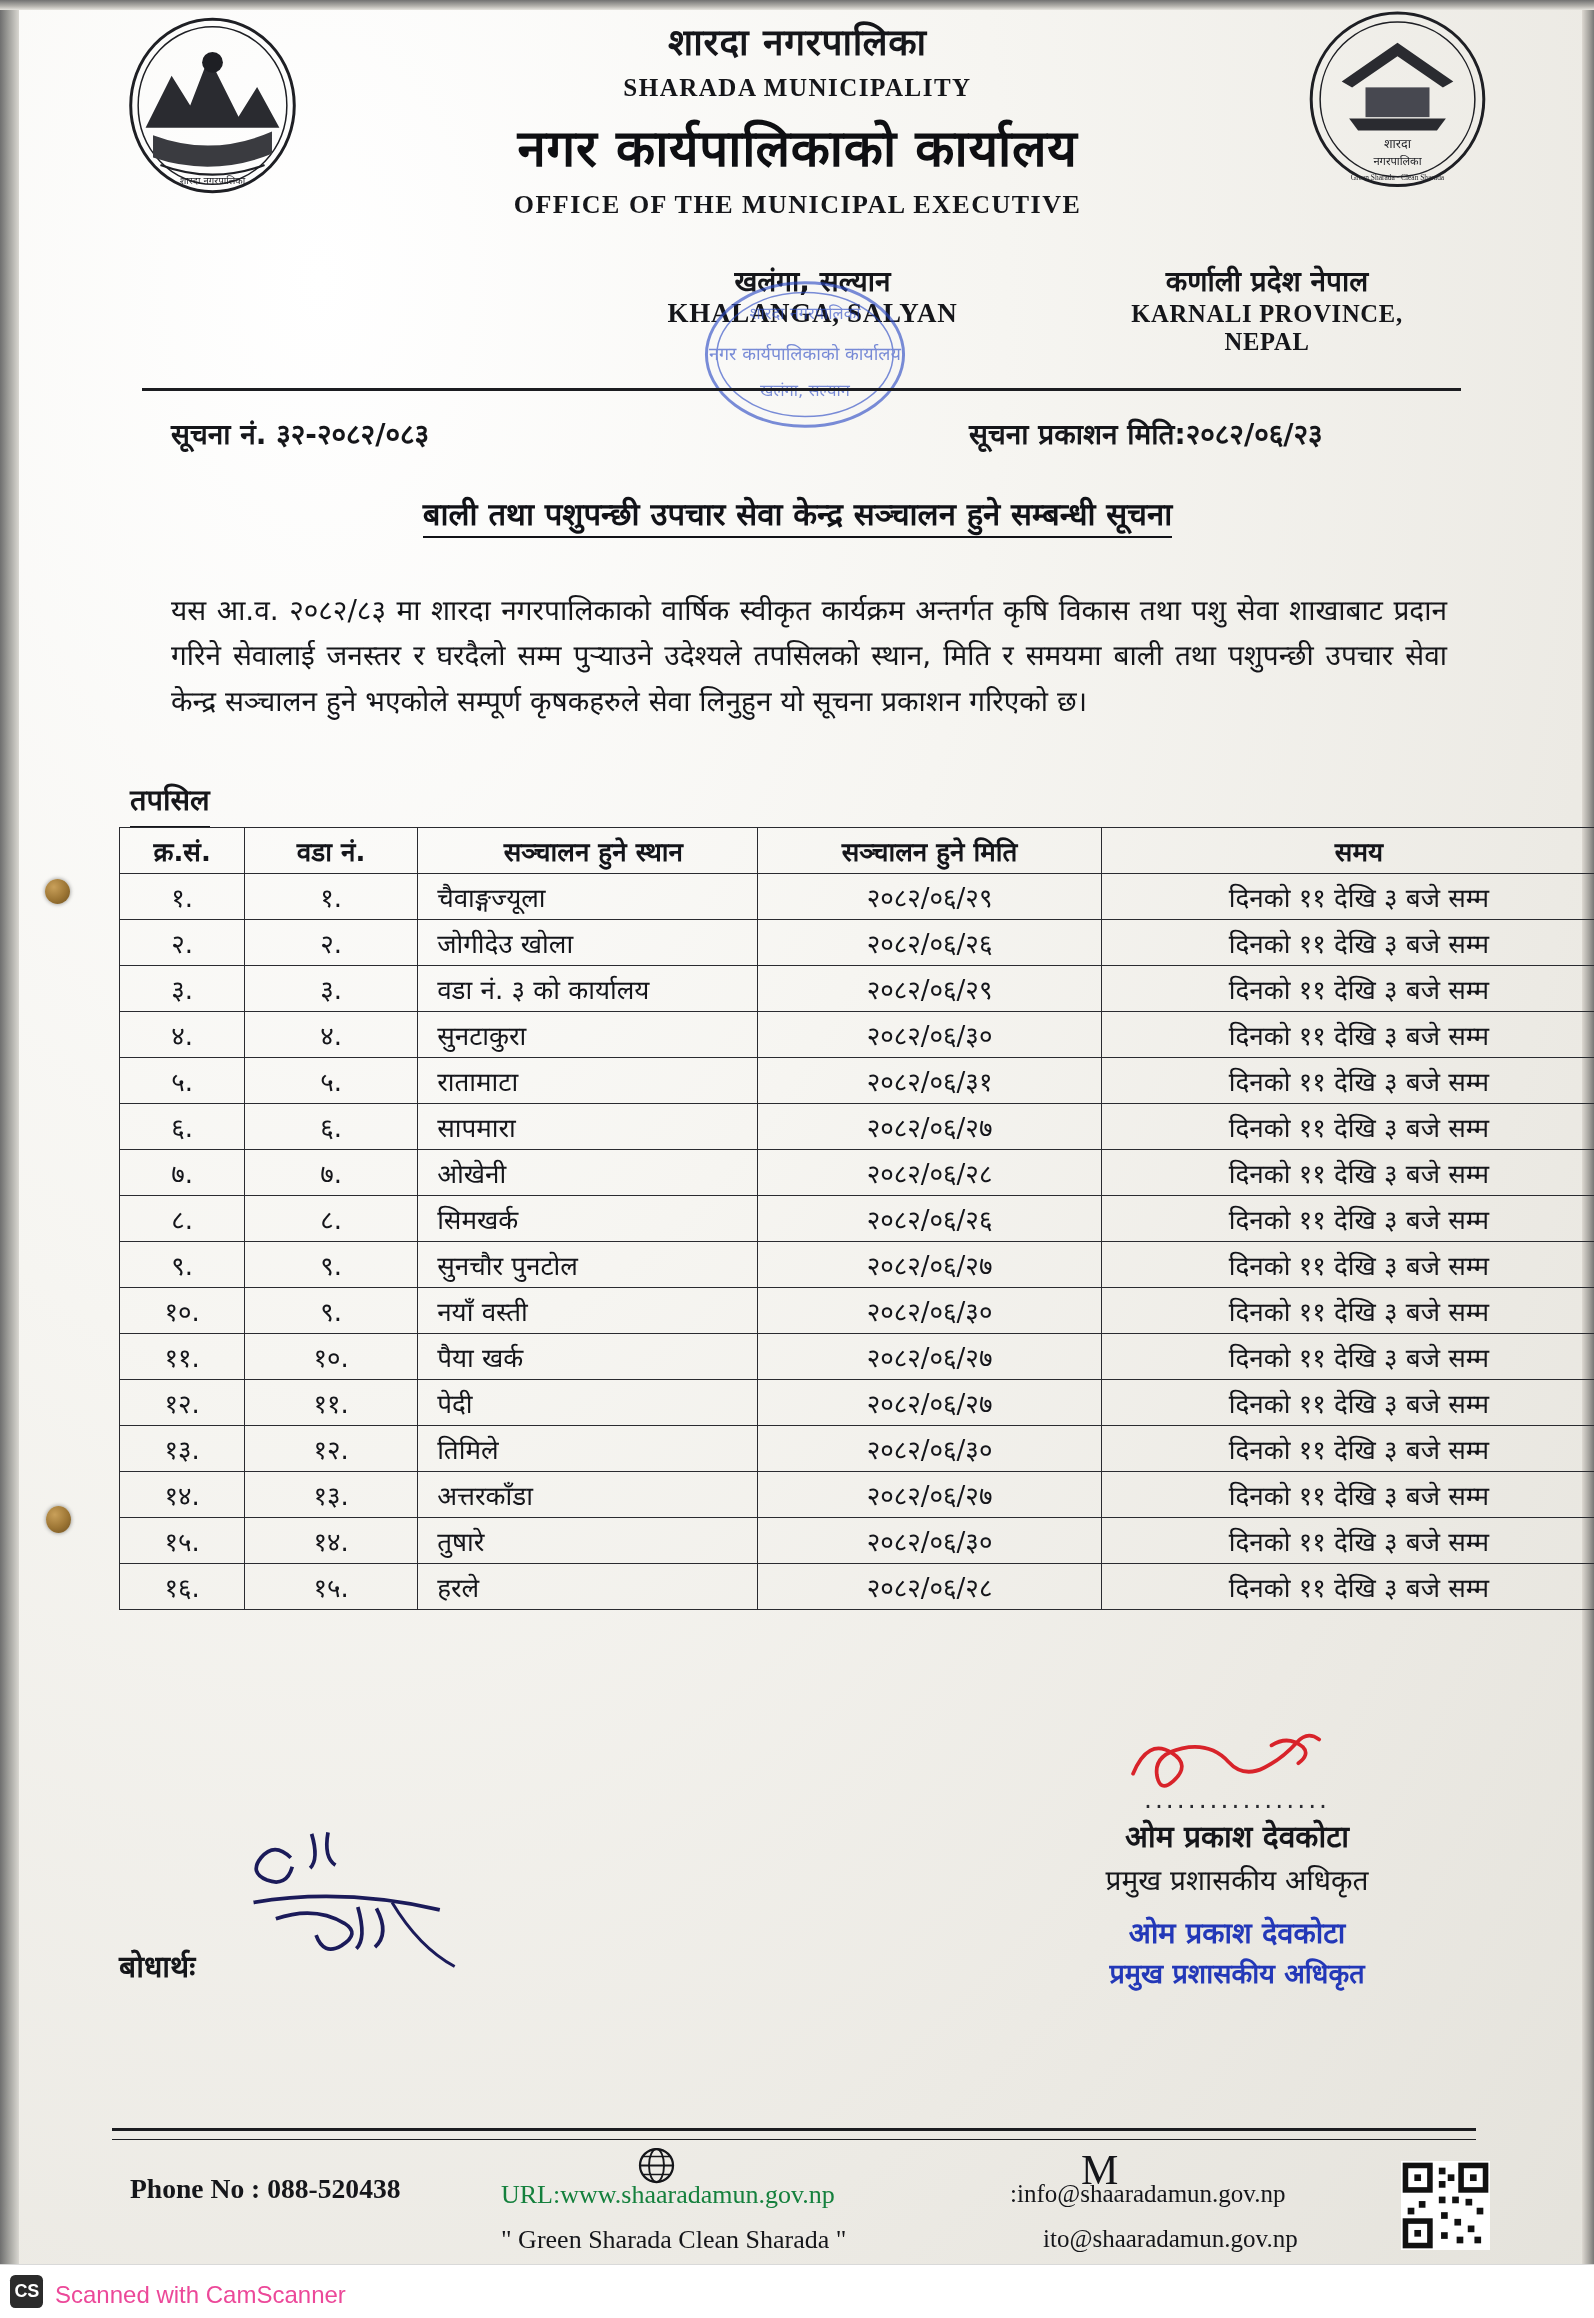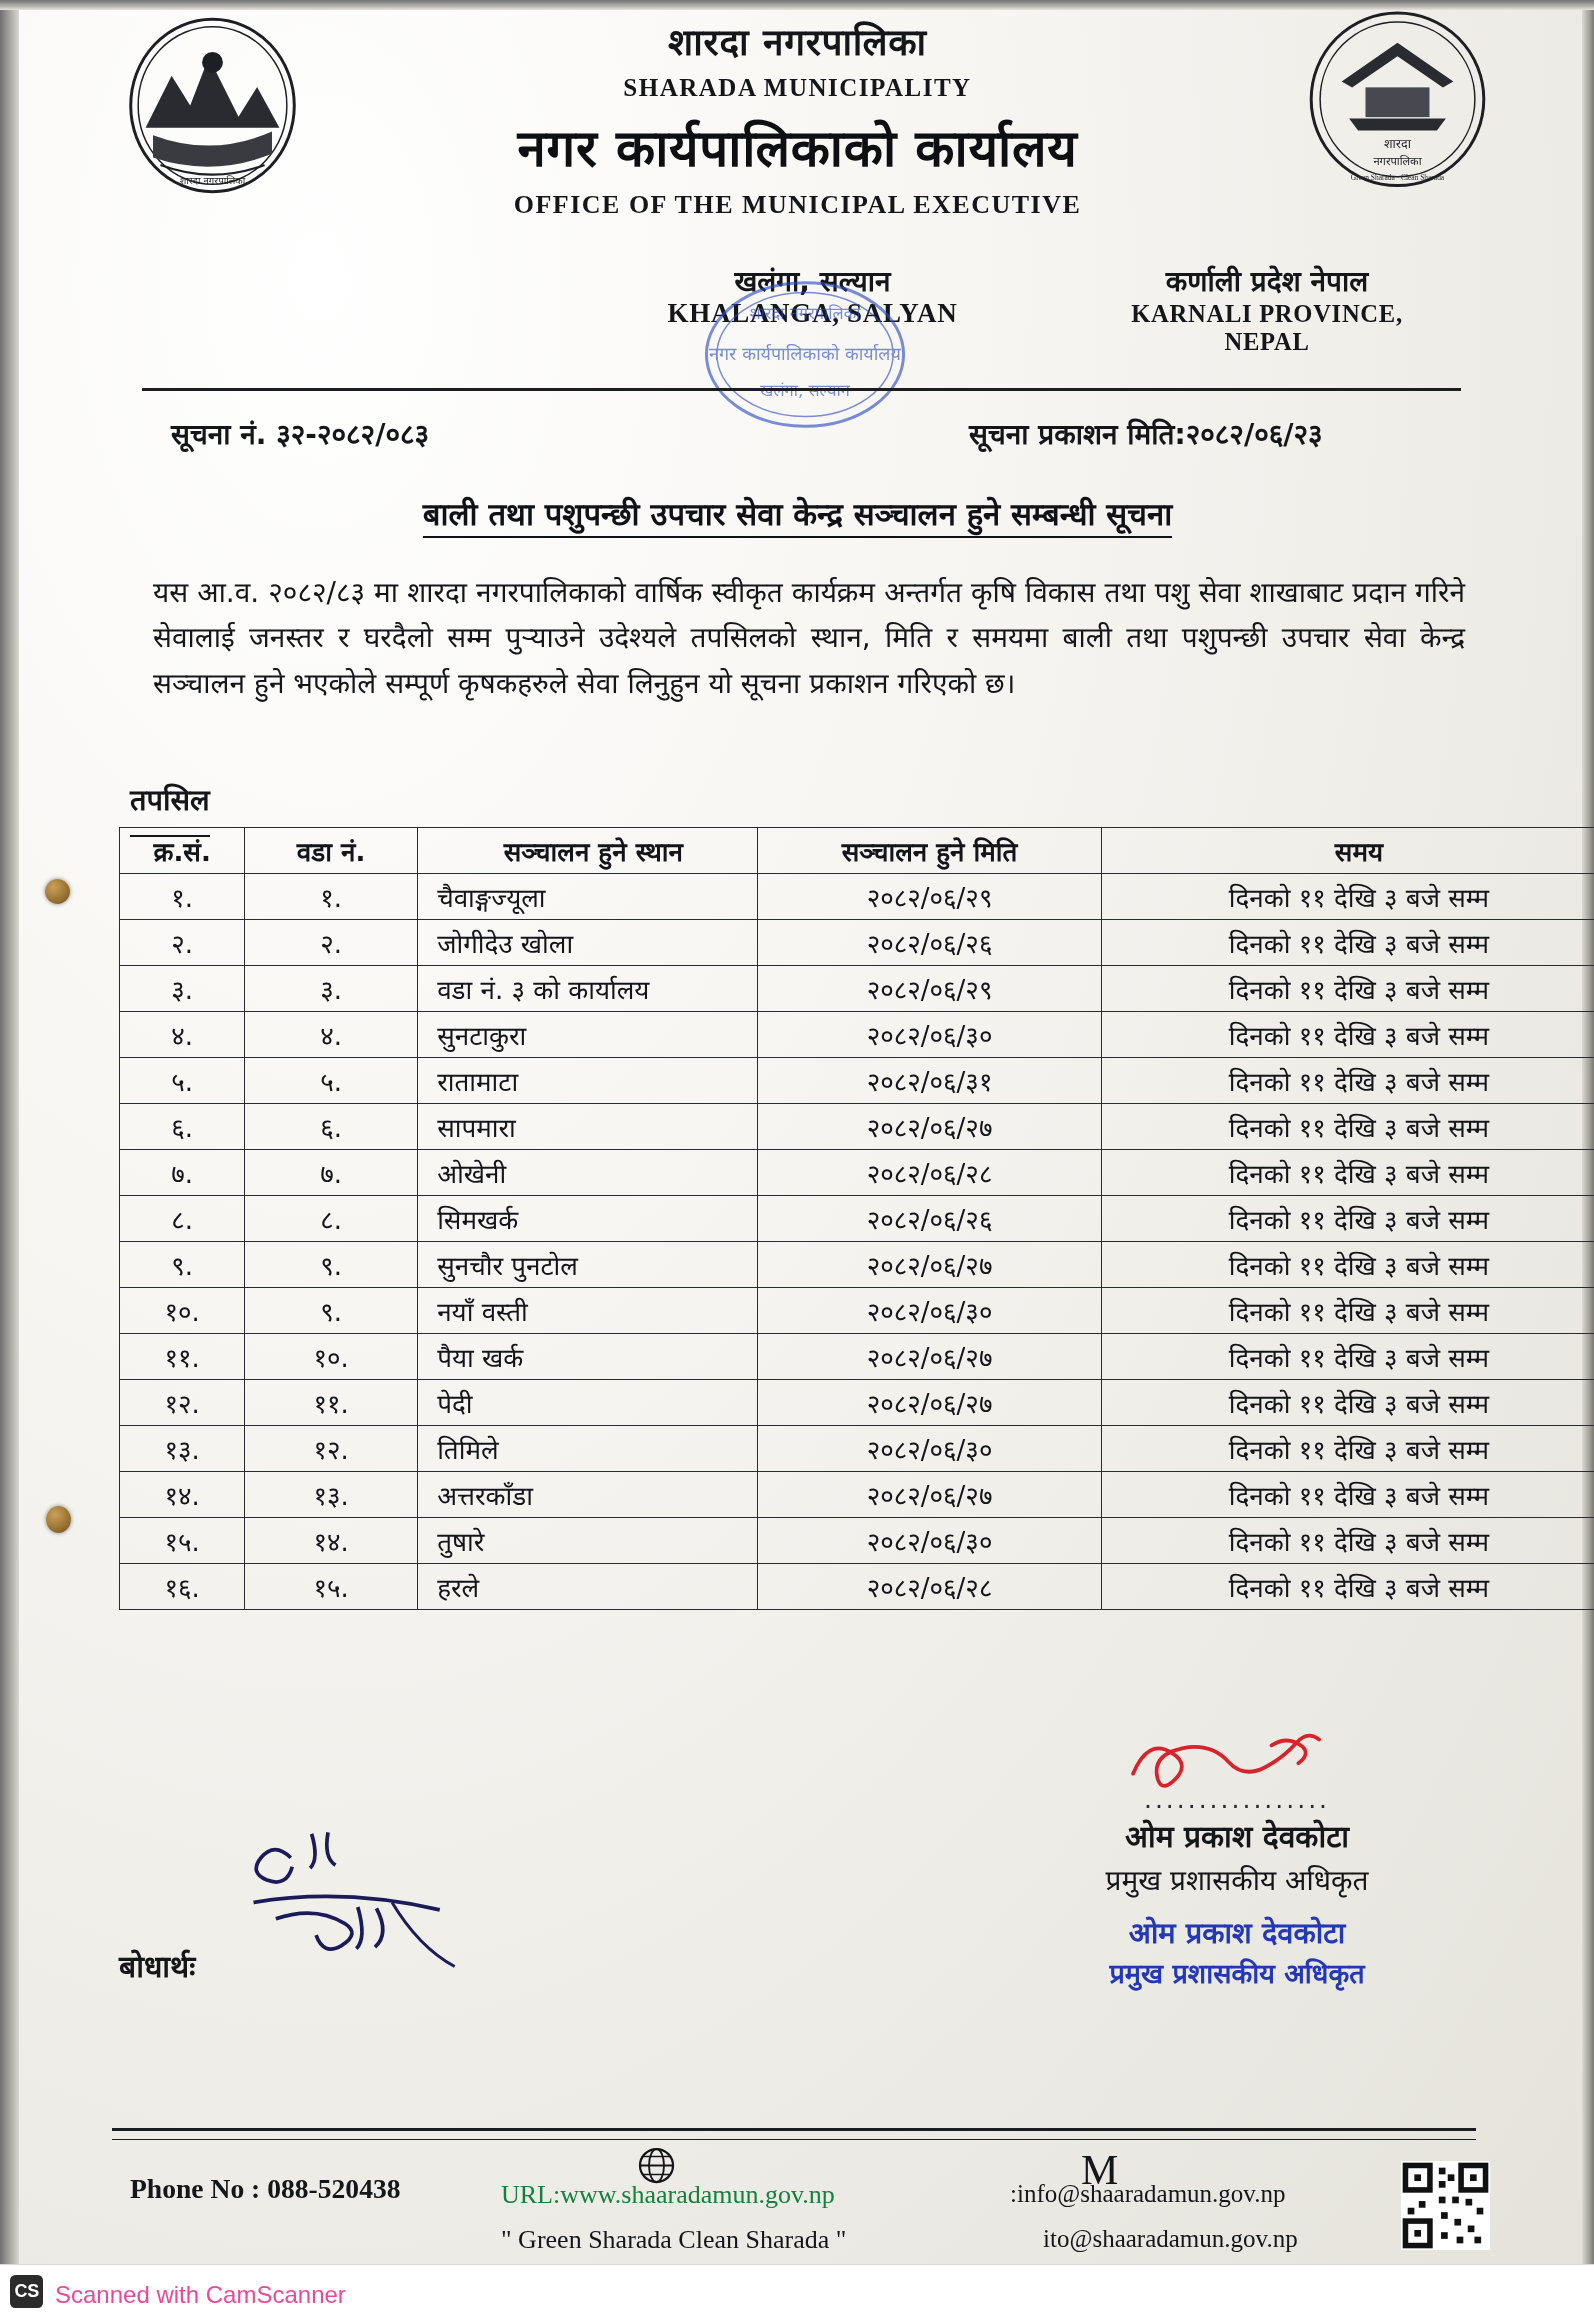--- a/index.html
+++ b/index.html
@@ -92,27 +92,27 @@
     position:absolute;left:0;top:492px;width:1595px;text-align:center;
     font-family:"DejaVu Sans", sans-serif;font-size:31px;font-weight:bold;color:#111217;
   }
   .subject span{border-bottom:2.2px solid #111217;padding-bottom:3.7px;}
 
   .body-text{
     position:absolute;left:153px;top:570px;width:1312px;
     font-family:"DejaVu Sans", sans-serif;font-size:28px;line-height:1.62;
     color:#15161a;text-align:justify;text-justify:inter-word;
   }
-  .body-text p{margin:0;}
+  .body-text p{margin:18px;}
 
   .tapasil{
     position:absolute;left:130px;top:779px;
     font-family:"DejaVu Sans", sans-serif;font-size:29px;font-weight:bold;color:#15161a;
   }
-  .tapasil span{border-bottom:2.2px solid #15161a;padding-bottom:18px;}
+  .tapasil span{border-bottom:2.2px solid #15161a;padding-bottom:9px;}
 
   
   table.schedule{
     position:absolute;left:119px;top:827px;
     width:1498px;border-collapse:collapse;
     font-family:"DejaVu Sans", sans-serif;
     background:transparent;
   }
   table.schedule th, table.schedule td{
     border:1.5px solid #2a2b30;

